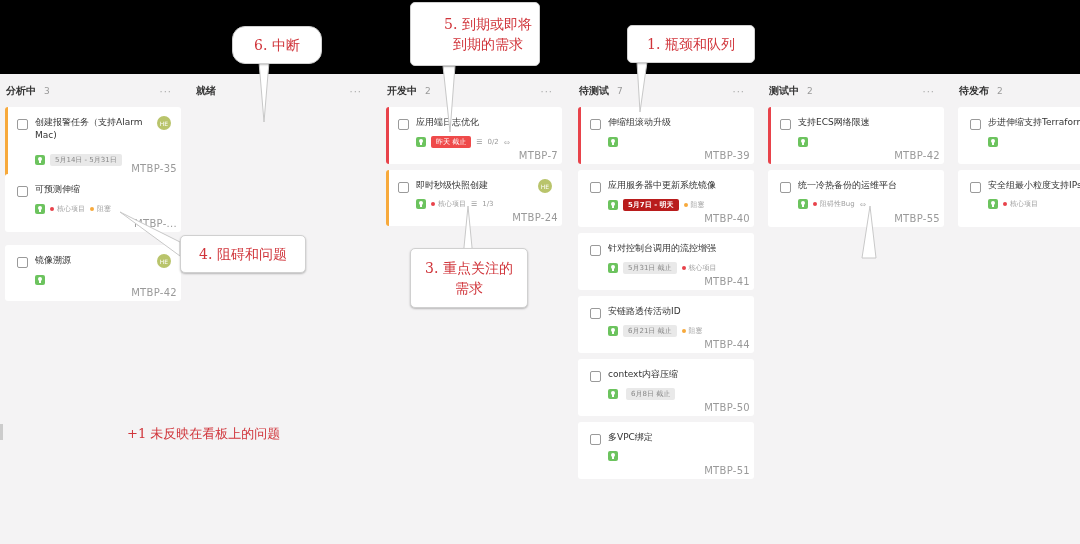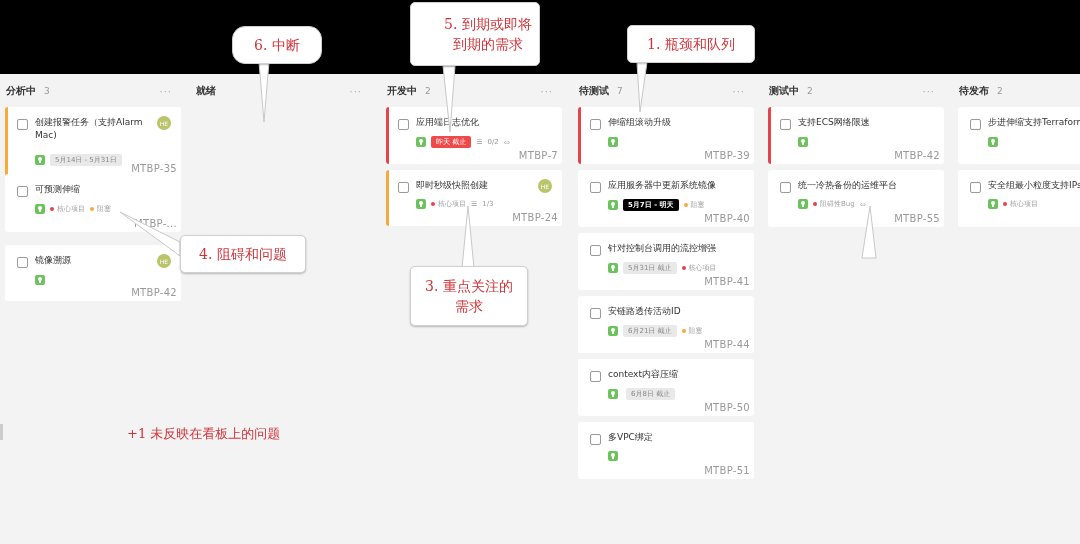--- a/index.html
+++ b/index.html
@@ -19,21 +19,21 @@
   .bar-red .cb, .bar-orange .cb { left: 9px; }
   .ctitle { position: absolute; left: 30px; top: 9px; width: 118px; font-size: 9px; line-height: 13px; color: #333; }
   .bar-red .ctitle, .bar-orange .ctitle { left: 27px; }
   .meta { position: absolute; left: 30px; display: flex; align-items: center; gap: 5px; font-size: 7px; color: #999; white-space: nowrap; }
   .bar-red .meta, .bar-orange .meta { left: 27px; }
   .story { width: 10px; height: 10px; background: #6cc35e; border-radius: 2px; position: relative; flex: none; }
   .story::after { content: ""; position: absolute; left: 3px; top: 2px; width: 4px; height: 4px; background: #fff; border-radius: 50%; }
   .story::before { content: ""; position: absolute; left: 4px; top: 5px; width: 2px; height: 3px; background: #fff; }
   .date { background: #e9e9e9; color: #888; padding: 1px 5px; border-radius: 2px; font-size: 7px; }
   .date.red { background: #ef4a4a; color: #fff; }
-  .date.blue { background: #000000; color: #fff; font-weight: bold; }
+  .date.blue { background: #b91c1c; color: #fff; font-weight: bold; }
   .tag { display: inline-flex; align-items: center; gap: 3px; color: #a0a0a0; }
   .dot { width: 4px; height: 4px; border-radius: 50%; display: inline-block; }
   .sub { color: #999; }
   .link { color: #bbb; font-size: 8px; }
   .key { position: absolute; right: 4px; bottom: 3px; font-size: 10px; color: #999; letter-spacing: .3px; }
   .avatar { position: absolute; right: 10px; top: 9px; width: 14px; height: 14px; border-radius: 50%; background: #b9c46b; color: #fff; font-size: 6px; display: flex; align-items: center; justify-content: center; }
   .callout { position: absolute; background: #fff; border: 1px solid #d0d0d0; border-radius: 5px; color: #d0343a; font-family: "DejaVu Serif", serif; font-size: 14px; text-align: center; display: flex; align-items: center; justify-content: center; line-height: 20px; box-shadow: 0 1px 2px rgba(0,0,0,.25); }
   .note { position: absolute; color: #d0343a; font-family: "DejaVu Serif", serif; font-size: 13px; }
   svg.pointers { position: absolute; left: 0; top: 0; width: 1080px; height: 544px; pointer-events: none; }
   .edge-handle { position: absolute; left: 0; top: 350px; width: 3px; height: 16px; background: #ccc; }
@@ -276,18 +276,18 @@
   <div class="callout" style="left:410px; top:2px; width:130px; height:64px; flex-direction:column;padding-left:26px;">
     <span>5. 到期或即将</span>
     <span>到期的需求</span>
   </div>
   <div class="callout" style="left:627px; top:25px; width:128px; height:38px;">
     <span>1. 瓶颈和队列</span>
   </div>
   <div class="callout" style="left:180px; top:235px; width:126px; height:38px;">
     <span>4. 阻碍和问题</span>
   </div>
-  <div class="callout" style="left:410px; top:266px; width:118px; height:60px; flex-direction:column;">
+  <div class="callout" style="left:410px; top:248px; width:118px; height:60px; flex-direction:column;">
     <span>3. 重点关注的</span>
     <span>需求</span>
   </div>
   <div class="note" style="left:127px; top:425px;">+1 未反映在看板上的问题</div>
 </div>
 
 </body></html>

